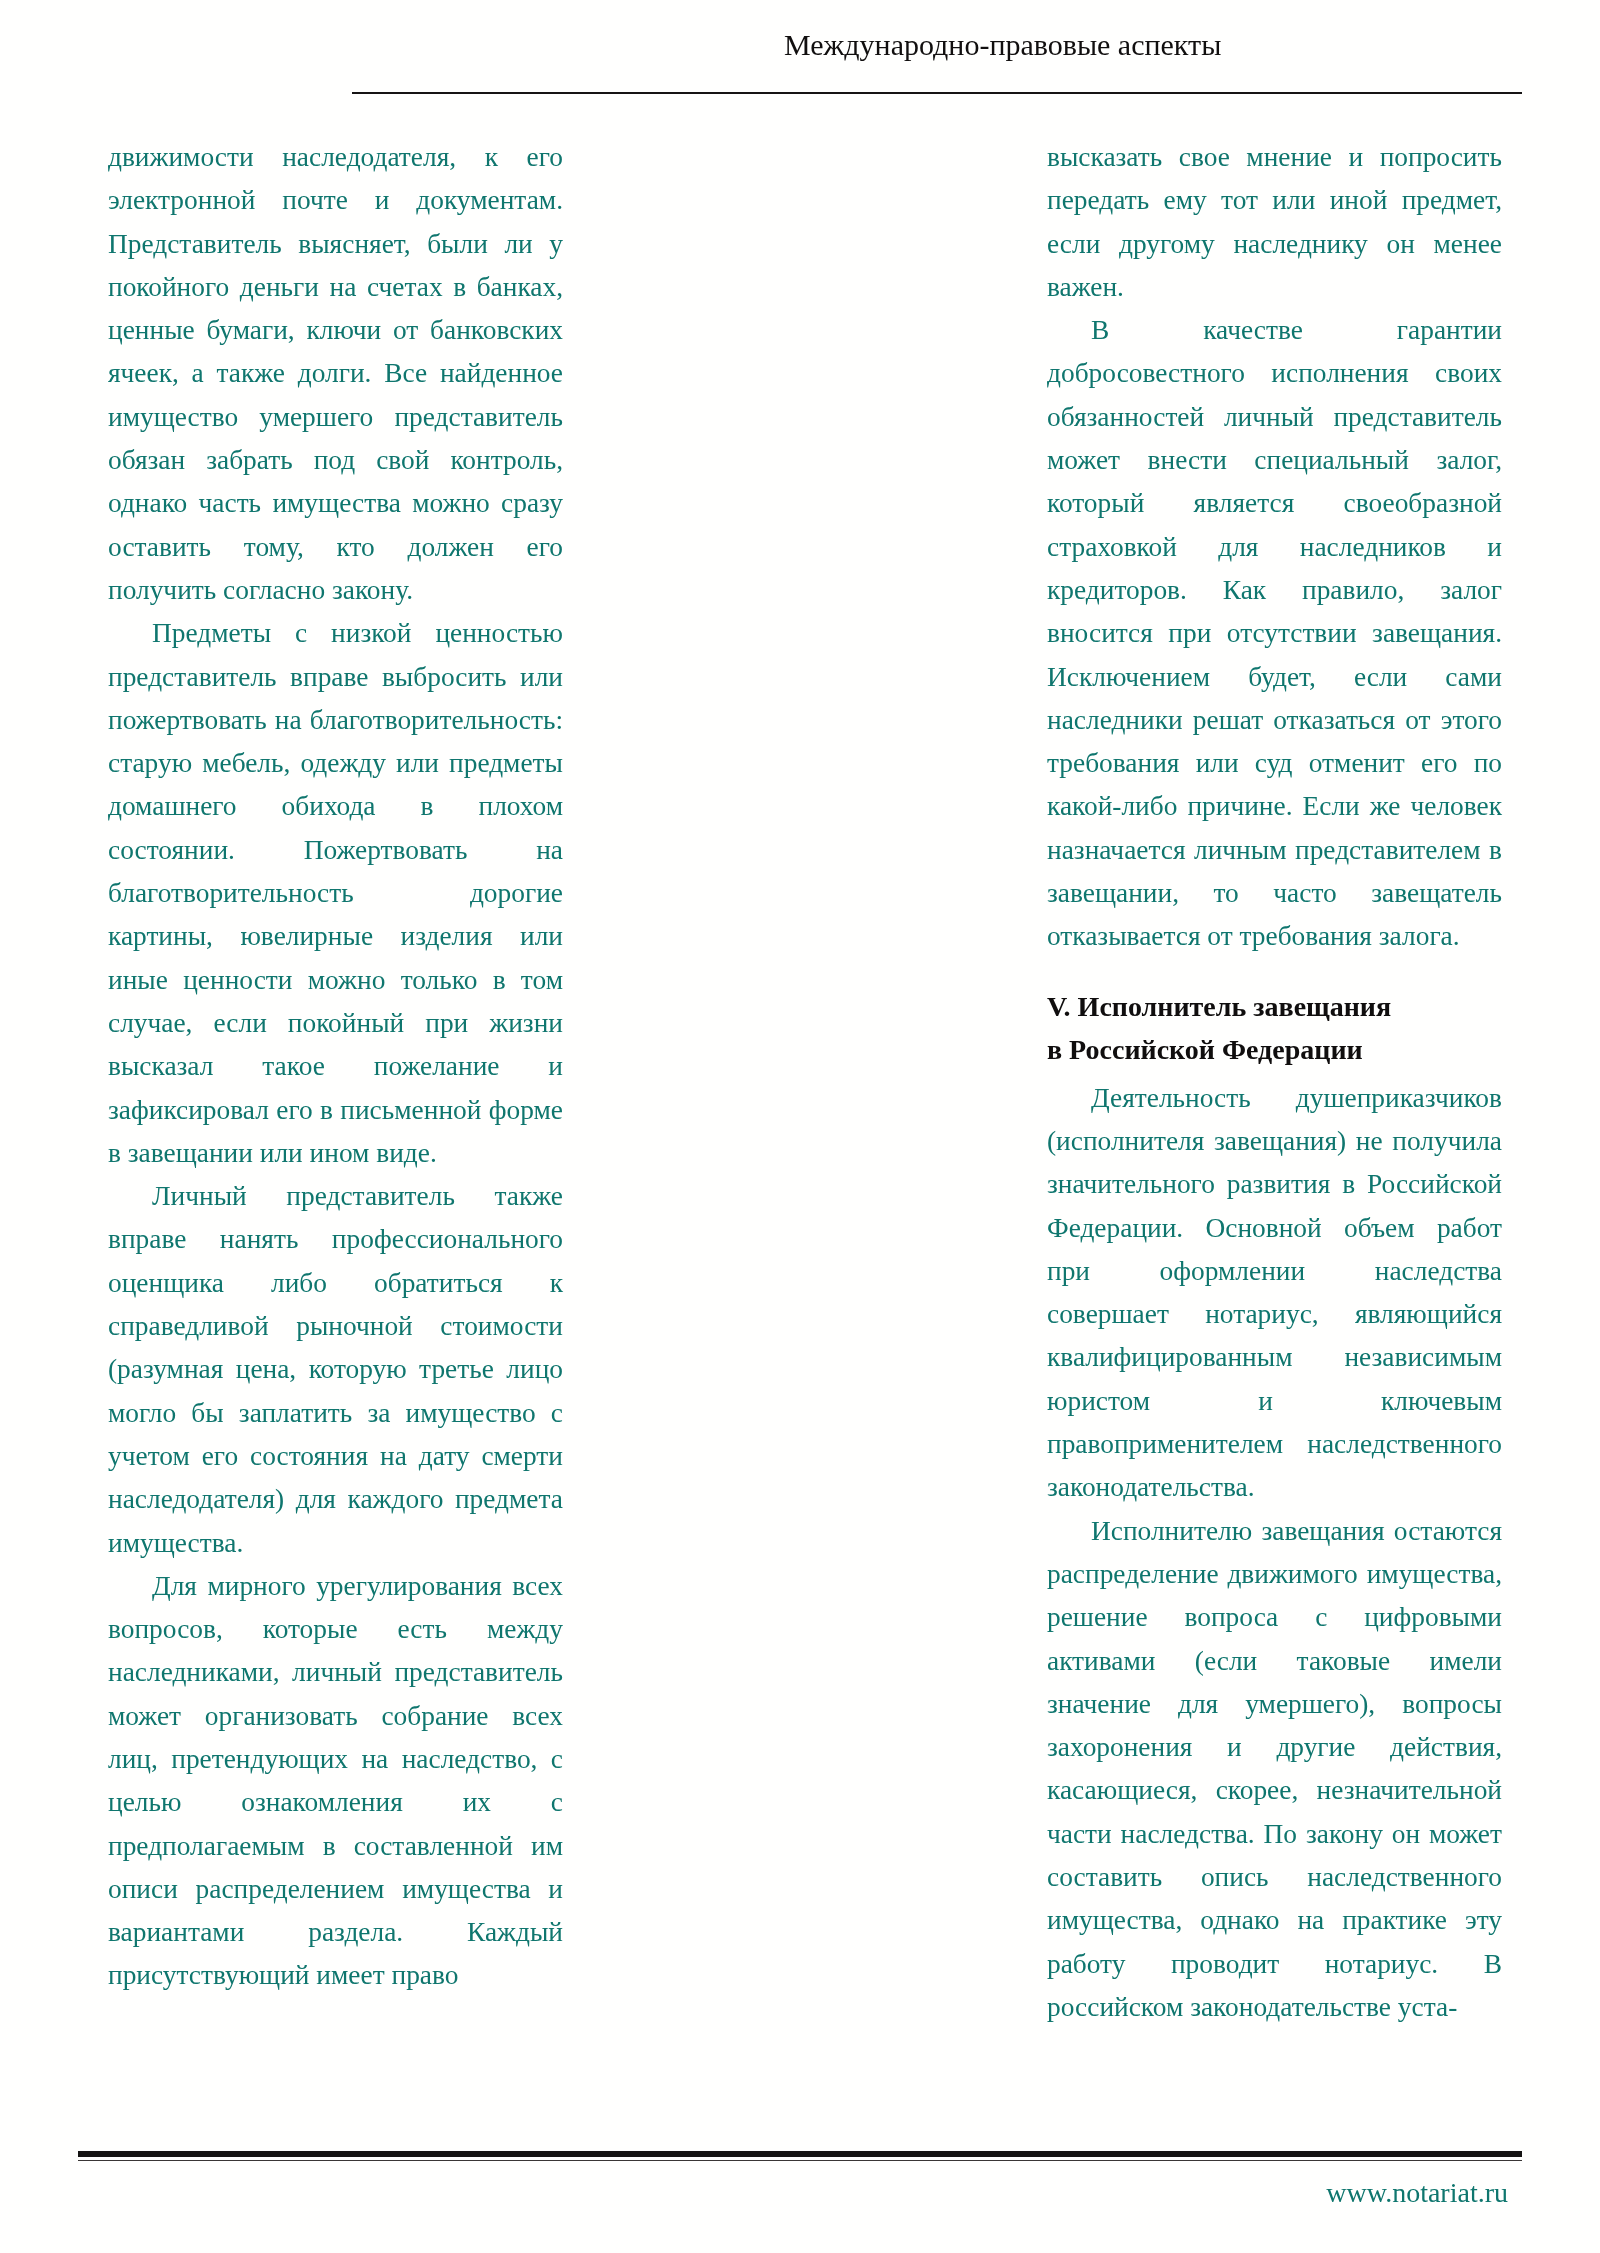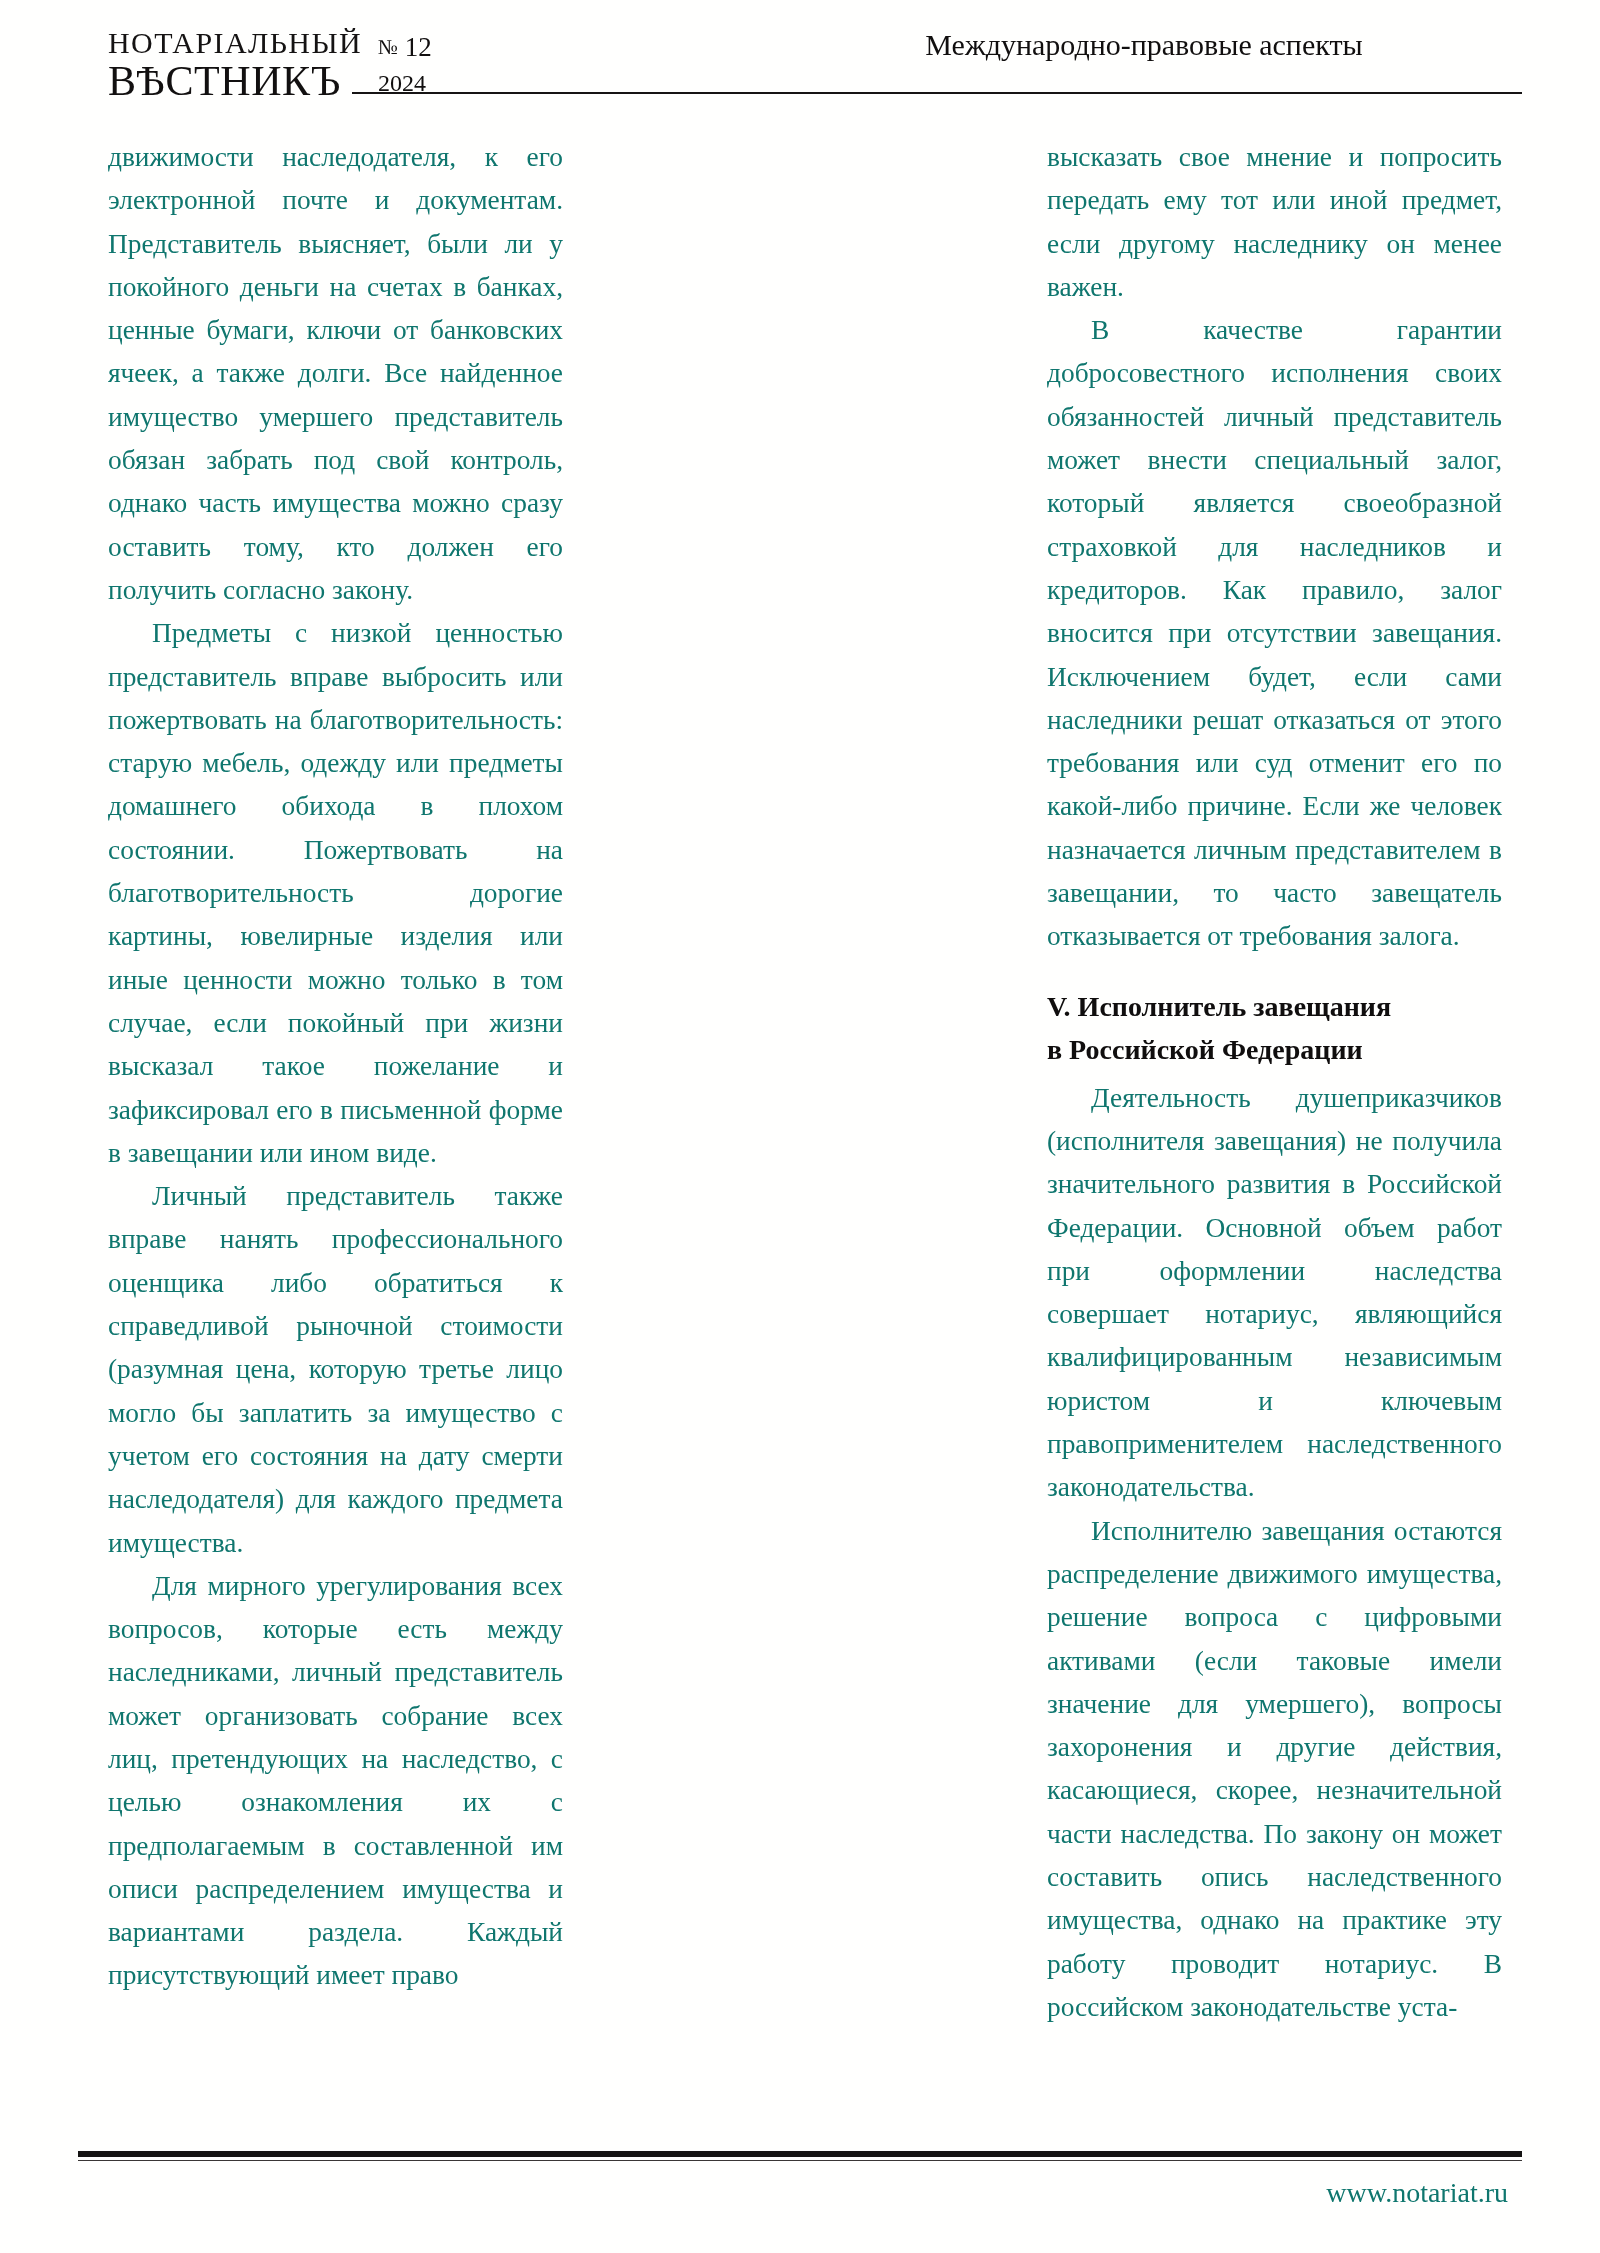--- a/index.html
+++ b/index.html
@@ -74,21 +74,21 @@
   .issue-year {
     font-size: 24px;
     margin-top: 10px;
   }
 
   .running-title {
     position: absolute;
     right: 96px;
     top: 26px;
     width: 720px;
-    text-align: center;
+    text-align: left;
     line-height: 1.26;
     font-family: Liberation Serif, serif;
   }
   .running-title .rt-line {
     font-size: 30px;
     display: block;
     white-space: nowrap;
   }
   .running-title .rt-page {
     margin-left: 18px;
@@ -175,30 +175,20 @@
     white-space: nowrap;
   }
 </style>
 </head>
 <body>
 
 <div class="page">
 
   <div class="page-header">
 
-    <div class="masthead">
-      <div class="masthead-titles">
-        <span class="masthead-line1">НОТАРІАЛЬНЫЙ</span>
-        <span class="masthead-line2">ВѢСТНИКЪ</span>
-      </div>
-      <div class="masthead-issue">
-        <span class="issue-no"><span class="nomer">№</span> <span>12</span></span>
-        <span class="issue-year">2024</span>
-      </div>
-    </div>
 
     <div class="running-title">
       <span class="rt-line">Международно-правовые аспекты</span>
     </div>
 
     <div class="header-rule"></div>
   </div>
 
   <div class="content">
 

